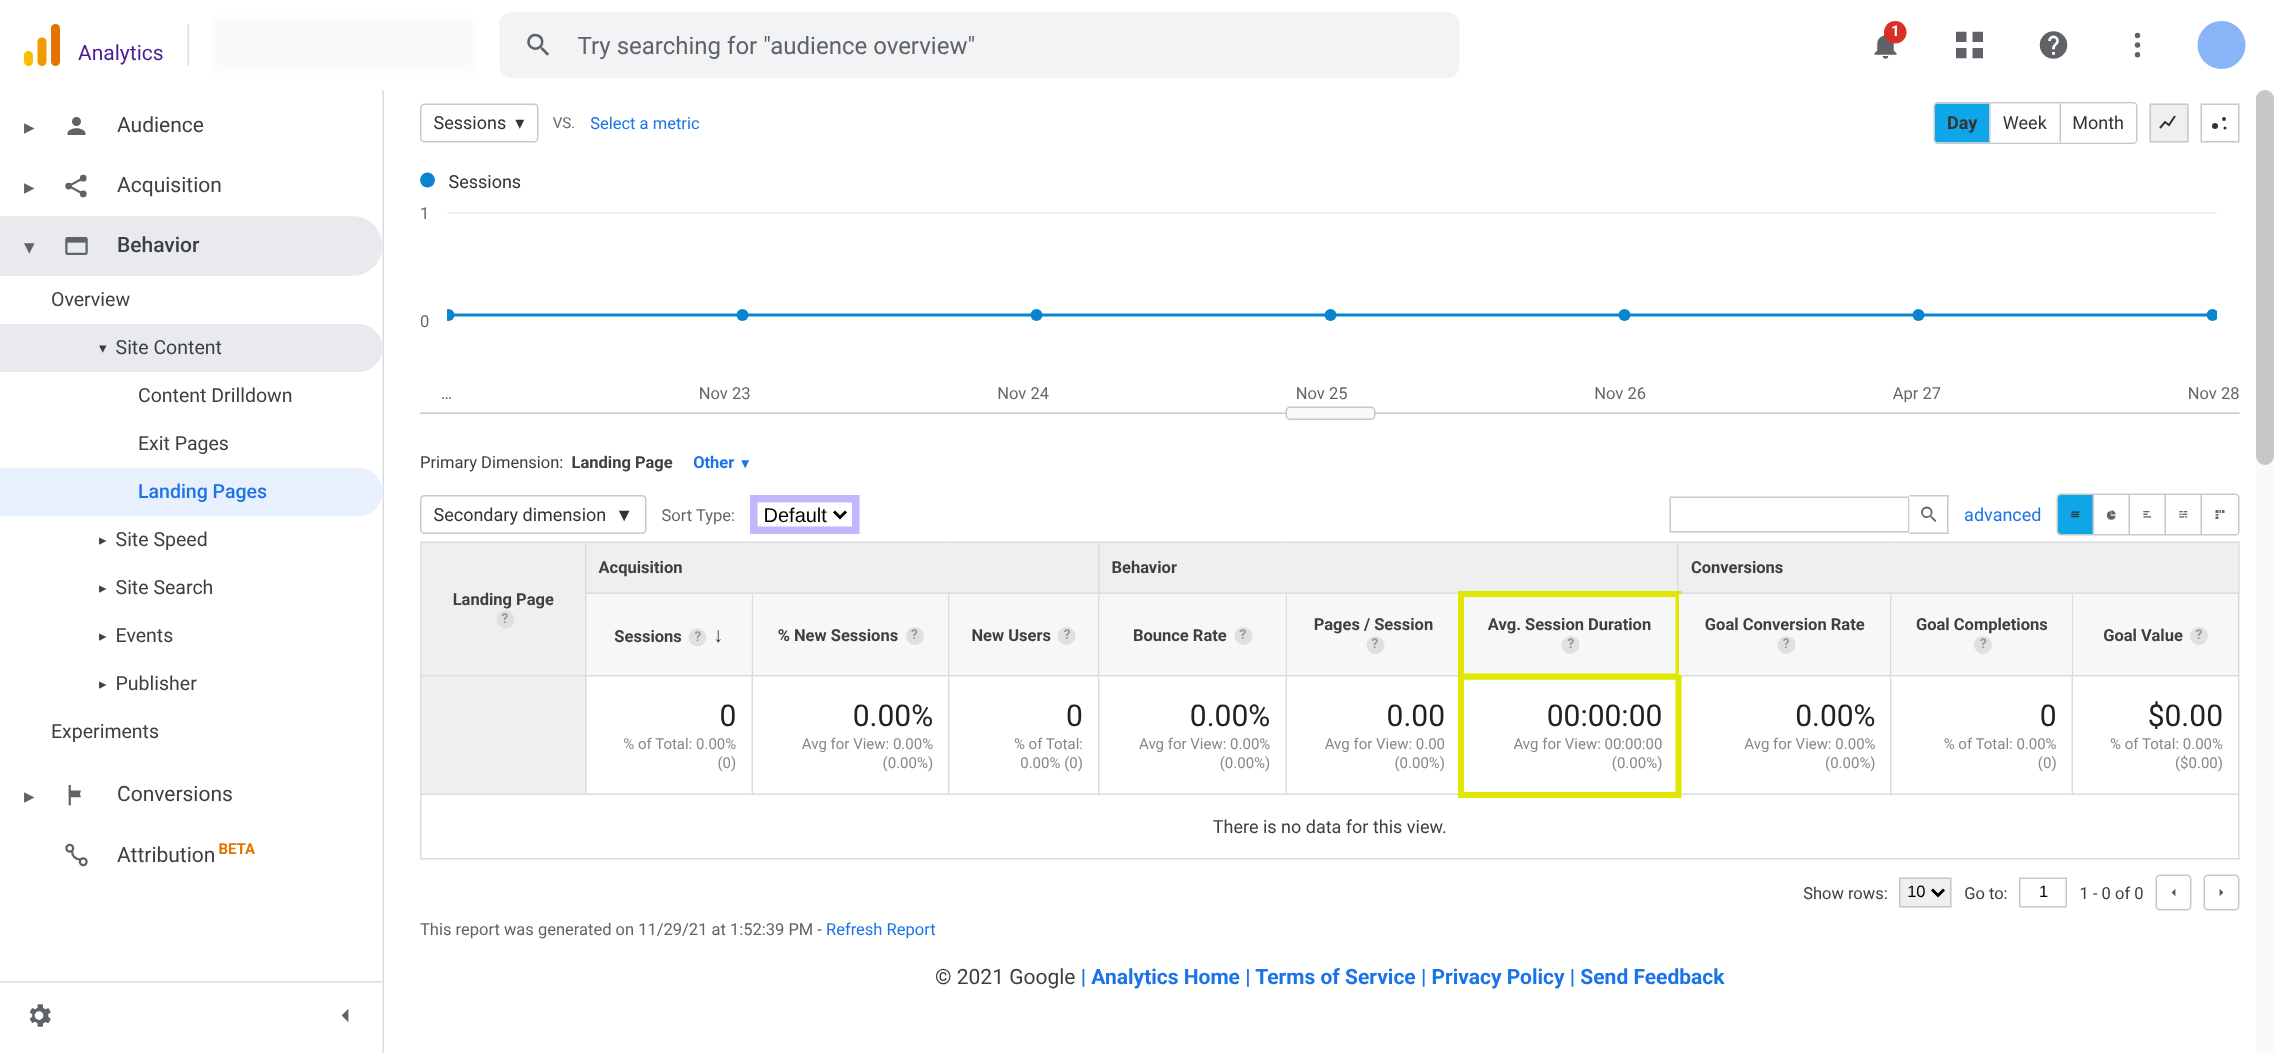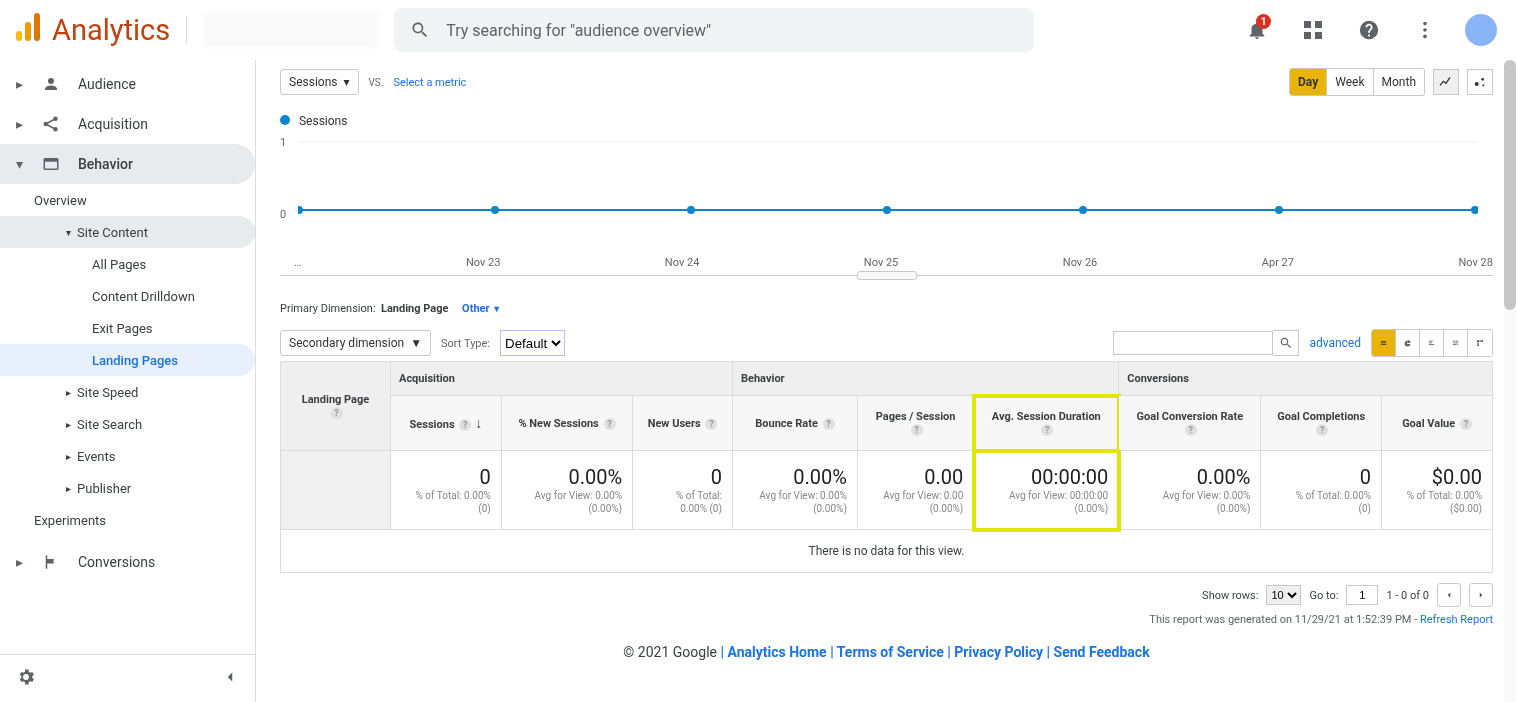--- a/index.html
+++ b/index.html
@@ -26,21 +26,21 @@
   .gbar{
     height:var(--header-h);
     display:flex;
     align-items:center;
     padding:0 16px;
     gap:16px;
     border-bottom:0;
     background:var(--surface);
   }
   .ga-logo{
-    display:flex;align-items:flex-start;gap:10px;font-size:29px;color:#c2410c;font-weight:400;
+    display:flex;align-items:flex-end;gap:10px;font-size:14px;color:#4c1d95;font-weight:400;
   }
   .ga-logo svg{display:block}
   .vdiv{width:1px;height:28px;background:var(--border)}
   .account-slot{
     width:175px;height:36px;
     background:#f6f6f6;
     border-radius:2px;
     filter:blur(2px);
     opacity:.6;
   }
@@ -101,21 +101,21 @@
   
   .report{flex:1;overflow:auto;background:var(--surface);padding:8px 24px 16px 24px}
   .row{display:flex;align-items:center}
   .pill-btn{
     border:1px solid #c8c8c8;background:#fff;border-radius:3px;
     height:26px;padding:0 8px;display:inline-flex;align-items:center;gap:6px;font-size:12px;color:#333;cursor:pointer;
   }
   .toggle-group{display:inline-flex;border:1px solid #c8c8c8;border-radius:3px;overflow:hidden}
   .toggle-group .pill-btn{border:0;border-right:1px solid #c8c8c8;border-radius:0}
   .toggle-group .pill-btn:last-child{border-right:0}
-  .toggle-group .pill-btn.on{background:#eab308;font-weight:700}
+  .toggle-group .pill-btn.on{background:#0ea5e9;font-weight:700}
   .icon-square{width:26px;height:26px;border:1px solid #c8c8c8;display:inline-flex;align-items:center;justify-content:center;background:#fff;cursor:pointer}
   .legend-dot{width:10px;height:10px;background:#0b84d0;border-radius:50%;display:inline-block;margin-right:6px}
   .chart{position:relative;height:120px;margin-top:4px}
   .chart .ylabel{position:absolute;left:0;font-size:11px;color:#666}
   .chart svg{display:block}
   .xaxis{display:flex;justify-content:space-between;font-size:11px;color:#666;padding:4px 0 0 6px}
   .chart-footer{border-bottom:1px solid #c8c8c8;padding-bottom:6px;position:relative}
   .chart-grip{position:absolute;bottom:-5px;left:50%;transform:translateX(-50%);width:60px;height:9px;border:1px solid #c8c8c8;border-radius:3px;background:#f9f9f9}
 
   .prim-line{margin-top:26px;font-size:11px}
@@ -135,26 +135,26 @@
   .big{font-size:20px;color:#202124;display:block}
   .small{font-size:10px;color:#888}
   .sort-ar{font-size:14px;margin-left:4px}
   .nodata{text-align:center;padding:14px;font-size:12px}
   .hl-cell{outline:4px solid #e0e700;outline-offset:-2px}
 
   .pager{display:flex;justify-content:flex-end;align-items:center;gap:8px;font-size:11px;margin-top:10px}
   .pager select,.pager input{height:20px;border:1px solid #c8c8c8;font-size:11px}
   .pager .nav-btn{width:24px;height:24px;border:1px solid #c8c8c8;border-radius:3px;display:inline-flex;align-items:center;justify-content:center;cursor:pointer}
 
-  .ts-line{text-align:right;font-size:11px;color:#5f6368;margin-top:6px}
+  .ts-line{text-align:left;font-size:11px;color:#5f6368;margin-top:6px}
   .ts-line a{color:var(--blue);text-decoration:none}
   .footer-links{text-align:center;font-size:14px;margin-top:18px;color:#3c4043}
   .footer-links a{color:var(--blue);text-decoration:none;font-weight:700}
   .footer-links .sep{color:var(--blue);font-weight:700}
-  select.plain{border:1px solid #c4b5fd;height:26px;background:#fff}
+  select.plain{border:5px solid #c4b5fd;height:26px;background:#fff}
   .scroll-track{position:absolute;right:1px;top:0;bottom:0;width:12px;background:#fafafa}
   .scroll-thumb{position:absolute;right:1px;top:0;width:12px;height:250px;background:#c7c7c7;border-radius:6px}
   .content-wrap{position:relative}
 </style>
 </head>
 <body>
 
 <div class="gbar">
   <div class="ga-logo">
     <svg width="26" height="28" viewBox="0 0 26 28">
@@ -246,23 +246,20 @@
       <div class="nav-item subnav2">
           <span>Overview</span>
         </div>
 
       <div class="nav-item collapsible active" style="background:#e8eaed;border-radius:0 20px 20px 0;font-weight:400">
         <span style="font-size:10px">▾</span>
         <span>Site Content</span>
       </div>
       <div class="subnav3">
         <div class="nav-item">
-            <span>All Pages</span>
-          </div>
-        <div class="nav-item">
             <span>Content Drilldown</span>
           </div>
         <div class="nav-item">
             <span>Exit Pages</span>
           </div>
         <div class="nav-item selected">
             <span>Landing Pages</span>
           </div>
       </div>
 
@@ -288,20 +285,31 @@
     </div>
 
     <div class="nav-item" style="margin-top:6px">
       <span class="caret">▸</span>
       <span class="nav-icon">
           <svg width="18" height="18" viewBox="0 0 24 24" fill="#5f6368">
             <path d="M5 3v18h2v-7h9l-1-3 1-3H7V3z"></path>
           </svg>
         </span>
       <span>Conversions</span>
+    </div>
+    <div class="nav-item">
+      <span class="caret"></span>
+      <span class="nav-icon">
+          <svg width="18" height="18" viewBox="0 0 24 24" fill="none" stroke="#5f6368" stroke-width="2">
+            <circle cx="6" cy="6" r="3"></circle>
+            <circle cx="18" cy="18" r="3"></circle>
+            <path d="M8 8c0 5 3 8 8 8"></path>
+          </svg>
+        </span>
+      <span><span>Attribution</span><span class="beta">BETA</span></span>
     </div>
 
     <div class="sidebar-footer">
       <span><svg width="20" height="20" viewBox="0 0 24 24" fill="#5f6368">
             <path d="M19.4 13a7 7 0 000-2l2.1-1.6-2-3.4-2.5 1a7 7 0 00-1.7-1L15 3h-4l-.3 2.9a7 7 0 00-1.7 1l-2.5-1-2 3.4L6.6 11a7 7 0 000 2l-2.1 1.6 2 3.4 2.5-1a7 7 0 001.7 1L11 21h4l.3-2.9a7 7 0 001.7-1l2.5 1 2-3.4zM12 15.5A3.5 3.5 0 1112 8.5a3.5 3.5 0 010 7z"></path>
           </svg></span>
       <span><svg width="18" height="18" viewBox="0 0 24 24" fill="#5f6368">
             <path d="M15 6l-6 6 6 6z"></path>
           </svg></span>
     </div>

